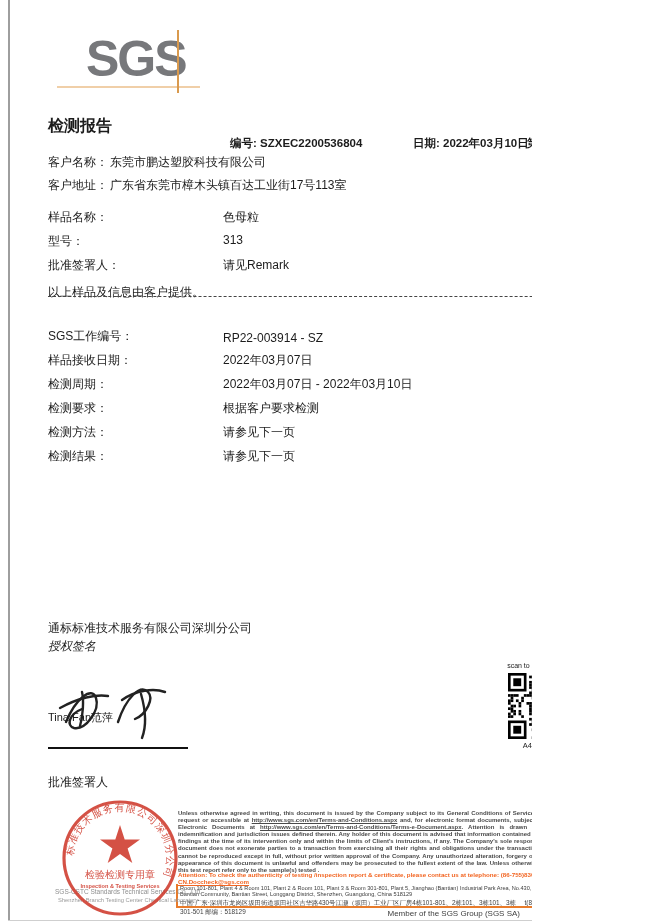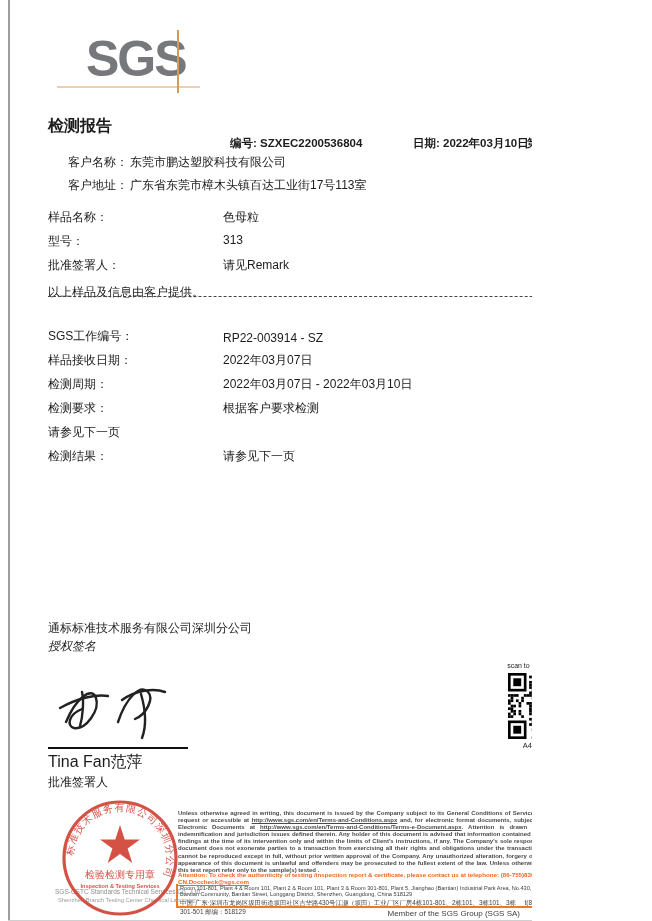--- a/index.html
+++ b/index.html
@@ -15,36 +15,36 @@
   .rule-v{position:absolute;left:177px;top:30px;width:2px;height:63px;background:#d99a4e;}
 
   .doc-title{position:absolute;left:48px;top:116px;font-size:16px;font-weight:bold;}
   .hmeta{position:absolute;top:120px;font-size:11.5px;font-weight:bold;white-space:nowrap;margin-top:16px;}
   .hm-no{left:230px;} .hm-date{left:413px;} .hm-page{left:527px;}
 
   
   .grp{position:absolute;left:48px;font-size:12px;}
   .row{display:flex;margin-bottom:7px;white-space:nowrap;}
   .row .lbl{width:175px;flex:none;}
-  .row-sm .lbl{width:62px;margin-left:20px;}
+  .row-sm .lbl{width:62px;}
   .g-client{top:154px;} .g-client .row{margin-bottom:6px;}
   .g-sample{top:209px;} .g-sample .row{margin-bottom:7px;}
   .note{margin-top:10px;}
   .dash{position:absolute;left:48px;top:296px;width:580px;border-top:1.5px dashed #444;}
   .g-details{top:328px;} .g-details .row{margin-bottom:7px;align-items:flex-end;}
   .g-conc{top:446px;display:flex;}
   .g-conc .lbl{width:175px;flex:none;font-size:12px;}
   .conc-text{width:400px;font-size:12px;line-height:21.5px;text-align:justify;white-space:normal;}
 
   
   .sig-co{position:absolute;left:48px;top:620px;font-size:12px;}
   .sig-auth{position:absolute;left:48px;top:638px;font-size:12px;font-style:italic;}
   .sig-svg{position:absolute;left:52px;top:664px;}
   .sig-line{position:absolute;left:48px;top:747px;width:140px;border-top:2px solid #111;}
-  .sig-name{position:absolute;left:48px;top:752px;font-size:16px;}
+  .sig-name{position:absolute;left:48px;top:710px;font-size:11px;}
   .sig-role{position:absolute;left:48px;top:774px;font-size:12px;}
 
   
   .qr-cap{position:absolute;left:498px;top:662px;width:86px;text-align:center;font-size:7px;color:#222;}
   .qr-box{position:absolute;left:508px;top:673px;}
   .qr-code-text{position:absolute;left:498px;top:741px;width:86px;text-align:center;font-size:7.5px;color:#222;}
 
   
   .stamp{position:absolute;left:58px;top:796px;opacity:.88;z-index:3;}
   .stamp-l1{position:absolute;left:55px;top:888px;font-size:6.5px;color:#8f8f8f;z-index:2;white-space:nowrap;}
@@ -122,20 +122,21 @@
     </div>
     <div class="row">
       <span class="lbl">检测周期：</span>
       <span>2022年03月07日 - 2022年03月10日</span>
     </div>
     <div class="row">
       <span class="lbl">检测要求：</span>
       <span>根据客户要求检测</span>
     </div>
     <div class="row">
+      <span class="lbl">检测方法：</span>
       <span>请参见下一页</span>
     </div>
     <div class="row">
       <span class="lbl">检测结果：</span>
       <span>请参见下一页</span>
     </div>
   </div>
 
 
   <div class="sig-co">通标标准技术服务有限公司深圳分公司</div>

